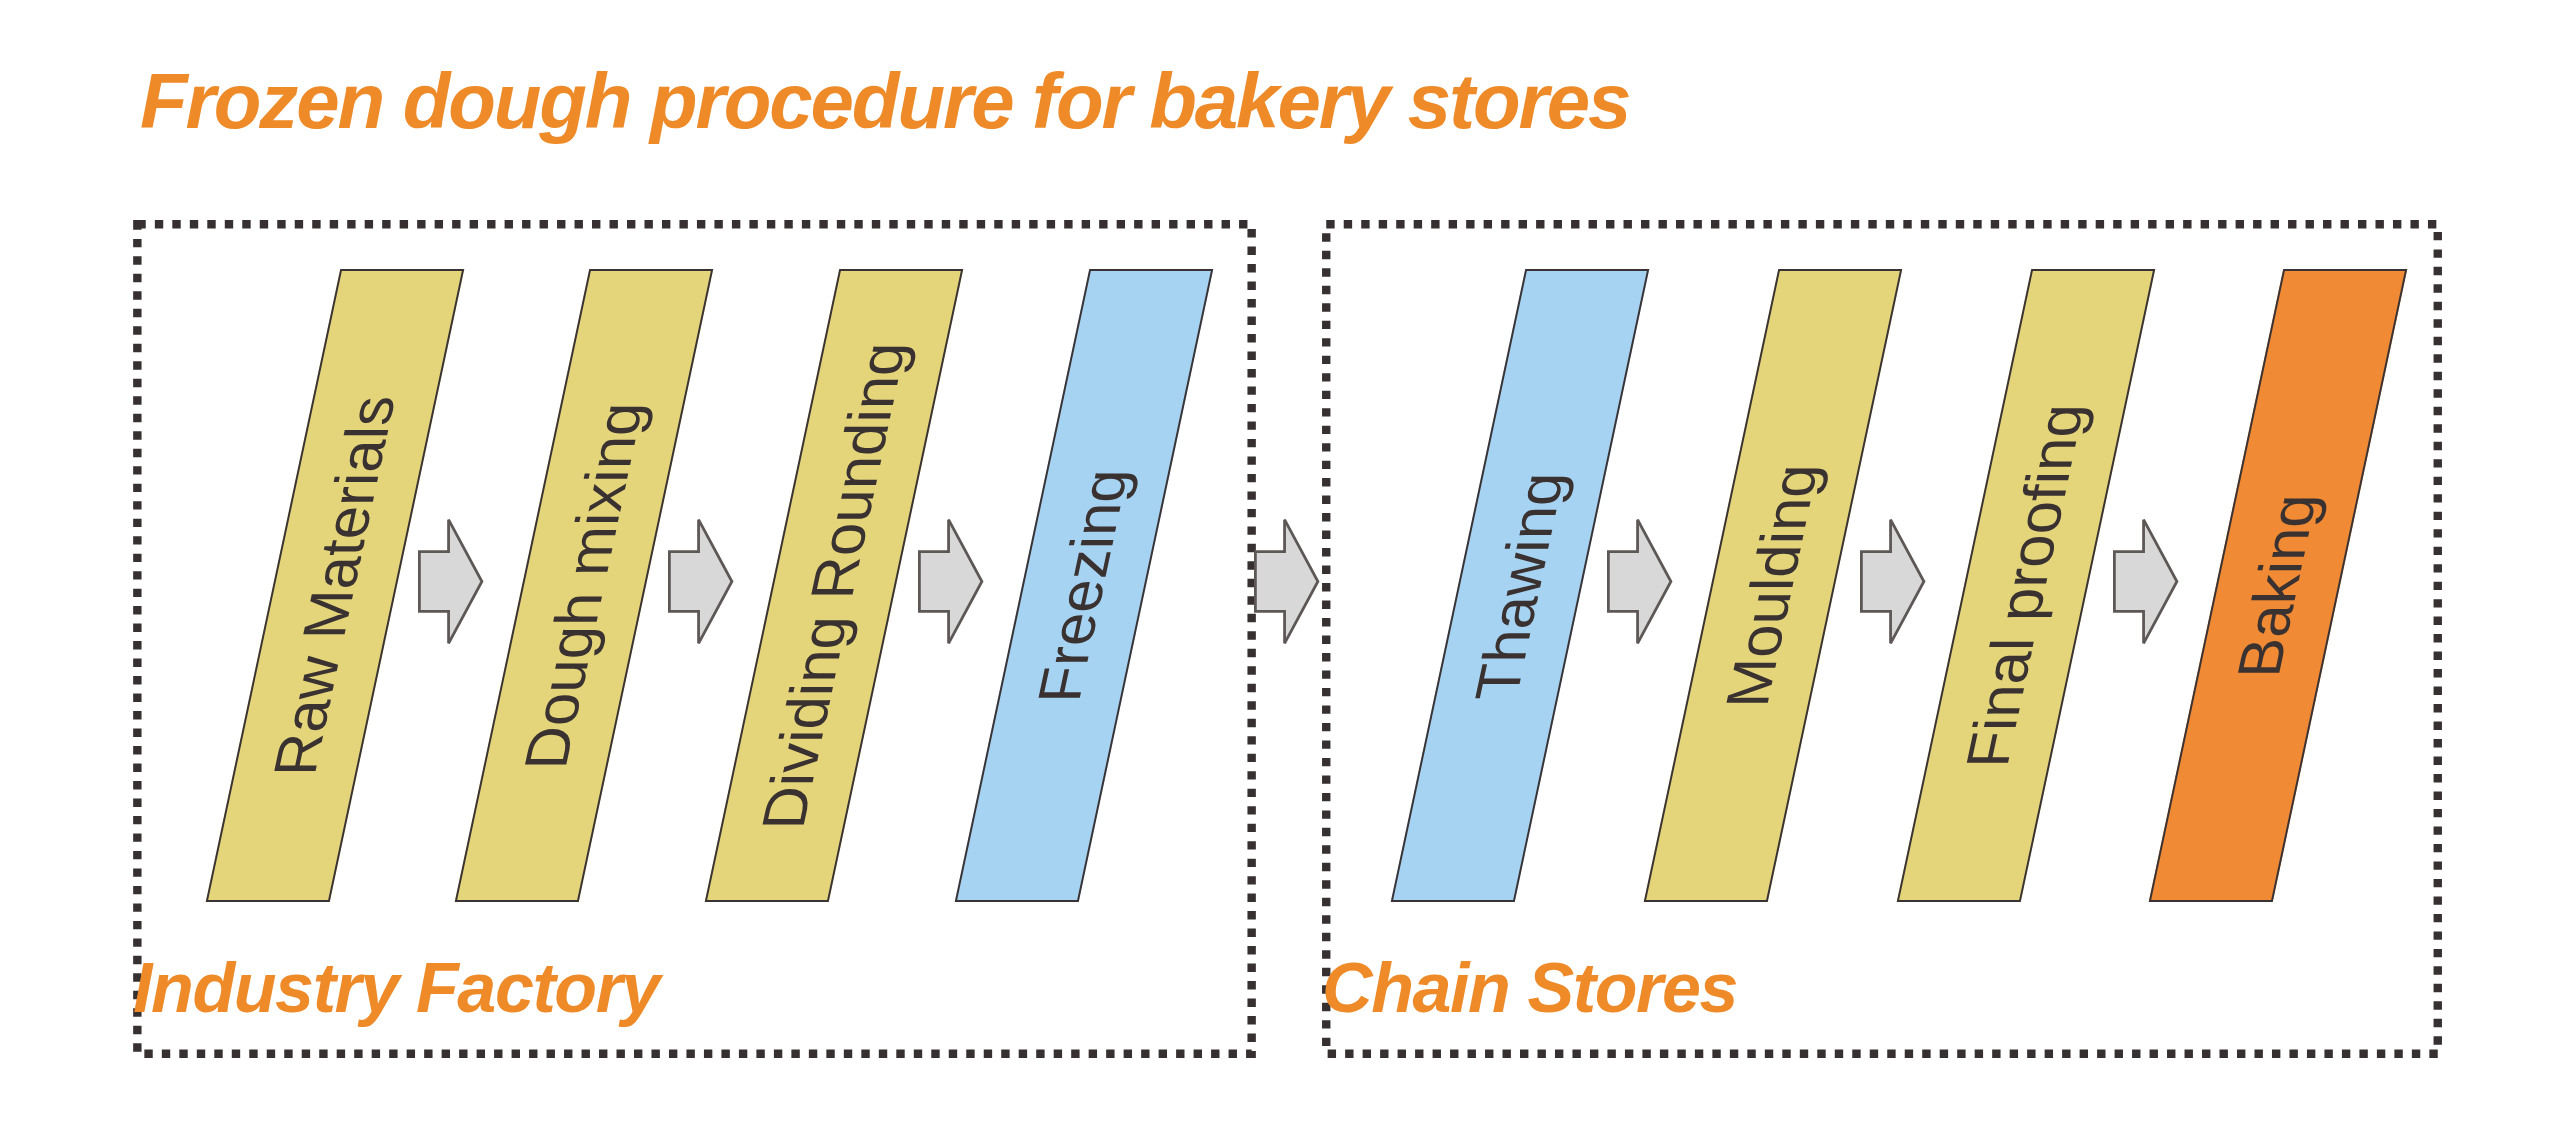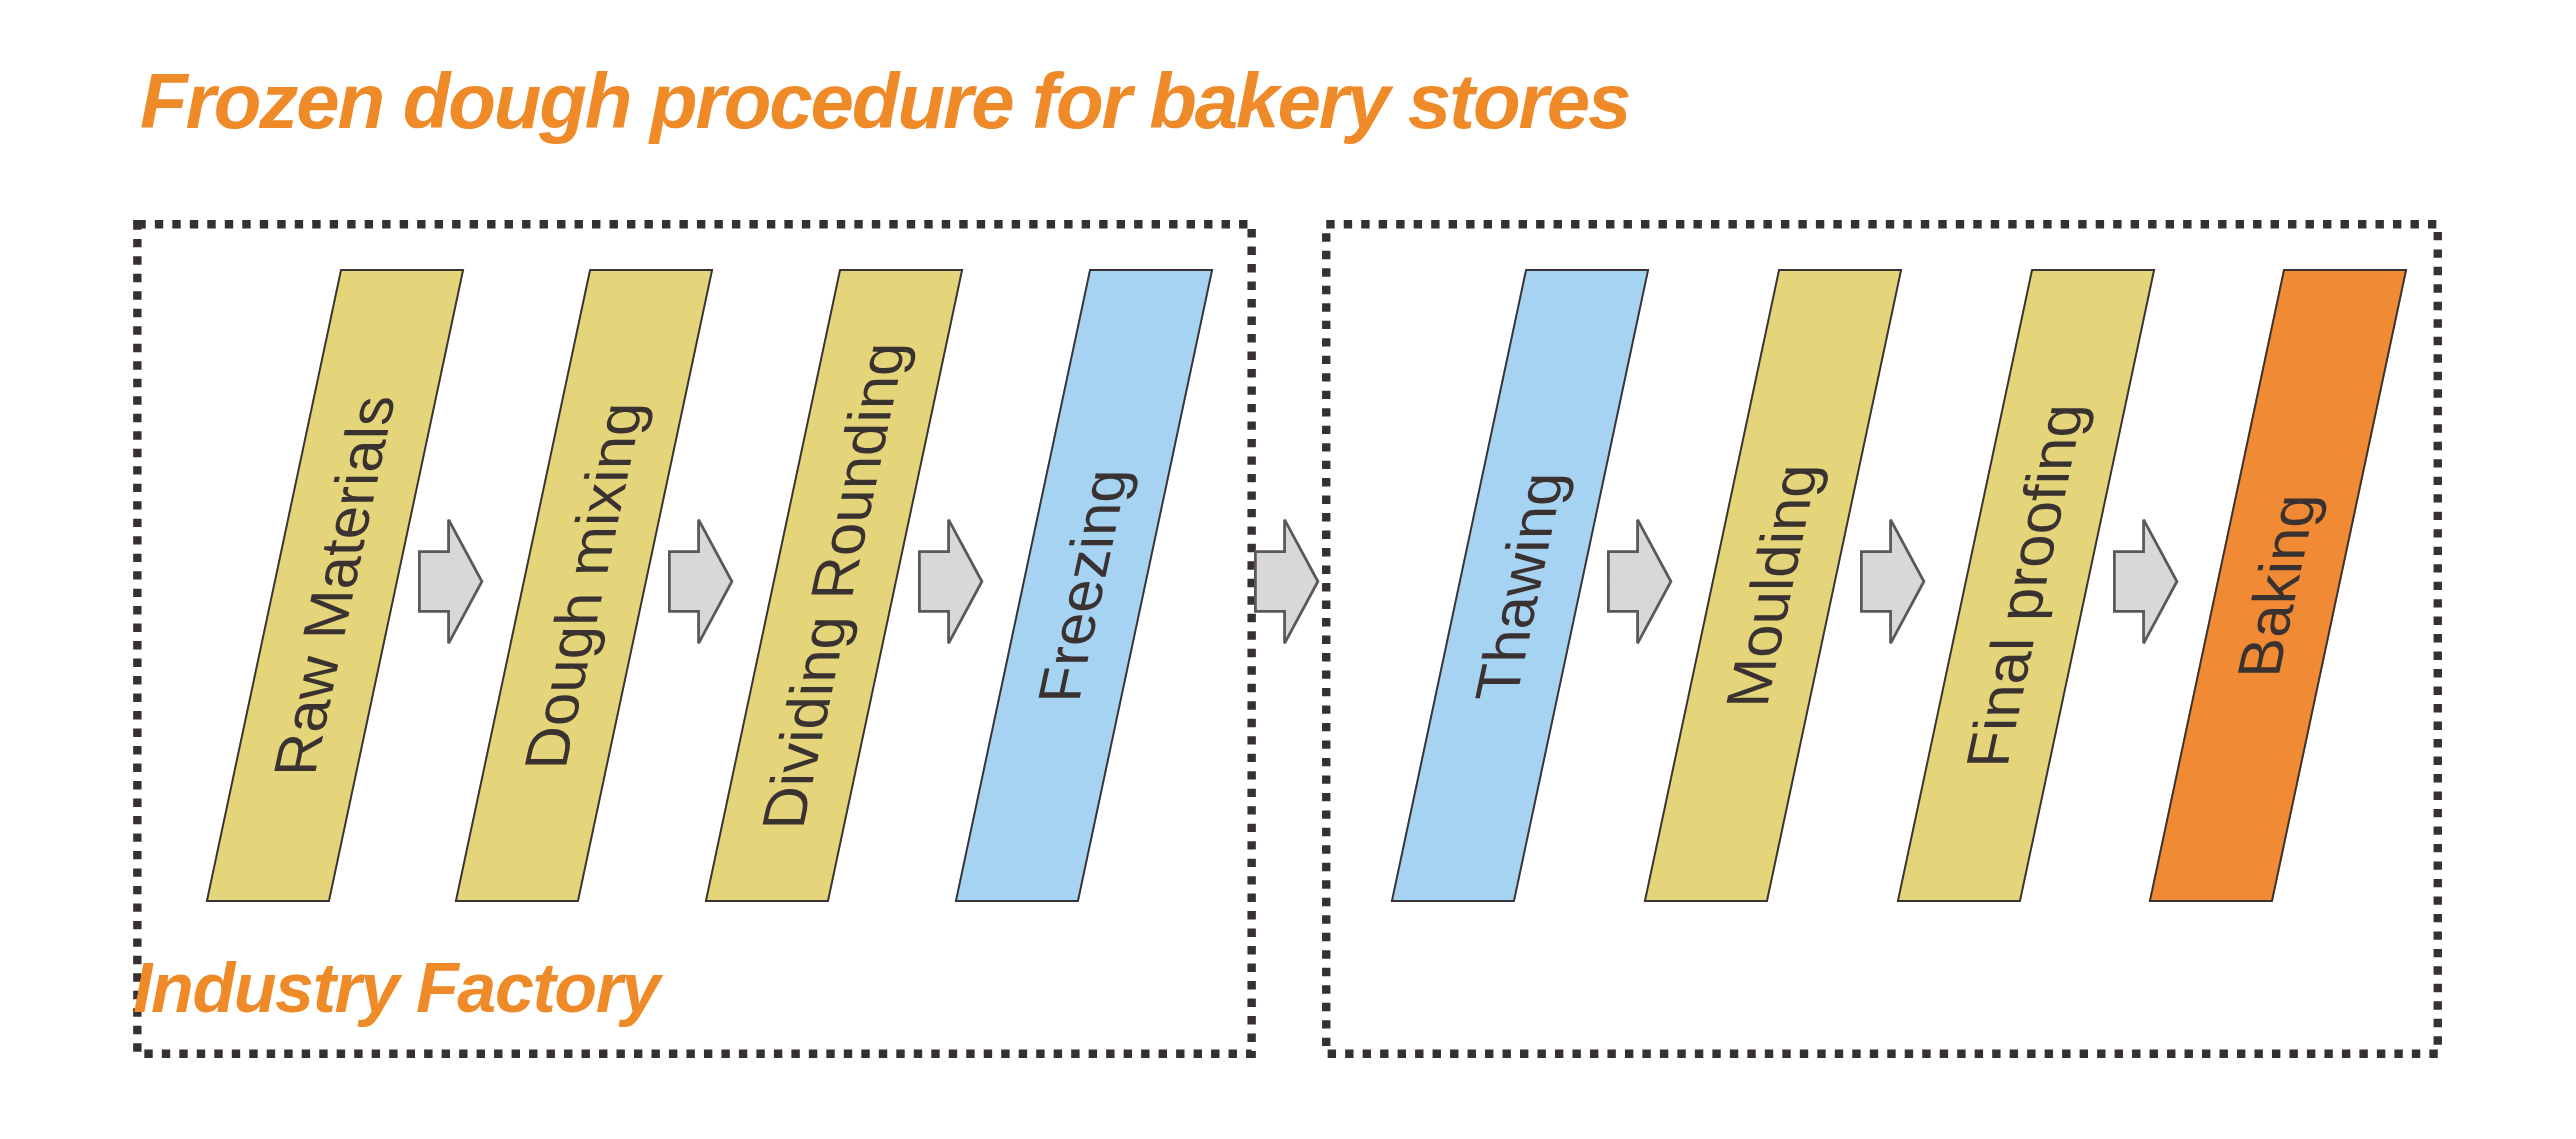--- a/index.html
+++ b/index.html
@@ -150,15 +150,16 @@
     <polygon points="2,52 44,52 44,6 92,95 44,184 44,138 2,138"></polygon>
   </svg>
   <svg class="flow-arrow" style="left:1860px" viewBox="0 0 95 190">
     <polygon points="2,52 44,52 44,6 92,95 44,184 44,138 2,138"></polygon>
   </svg>
   <svg class="flow-arrow" style="left:2113px" viewBox="0 0 95 190">
     <polygon points="2,52 44,52 44,6 92,95 44,184 44,138 2,138"></polygon>
   </svg>
 
   <div class="box-label" style="left:133px;width:1123px">Industry Factory</div>
+  <div class="box-label" style="left:1322px;width:1120px">Chain Stores</div>
 
 </div>
 
 
 </body></html>

